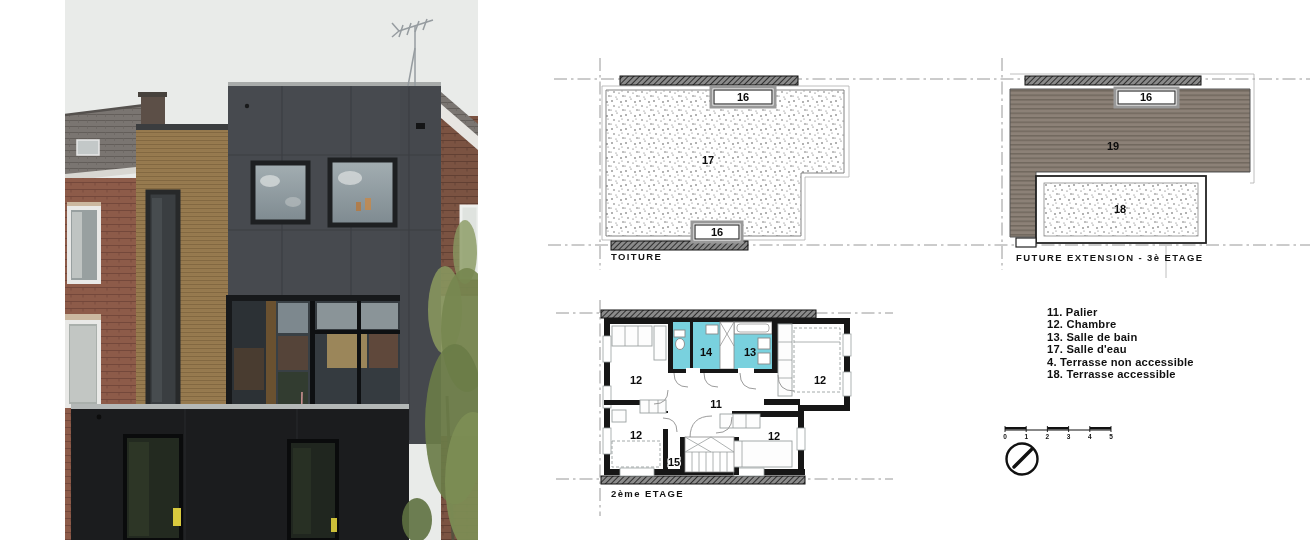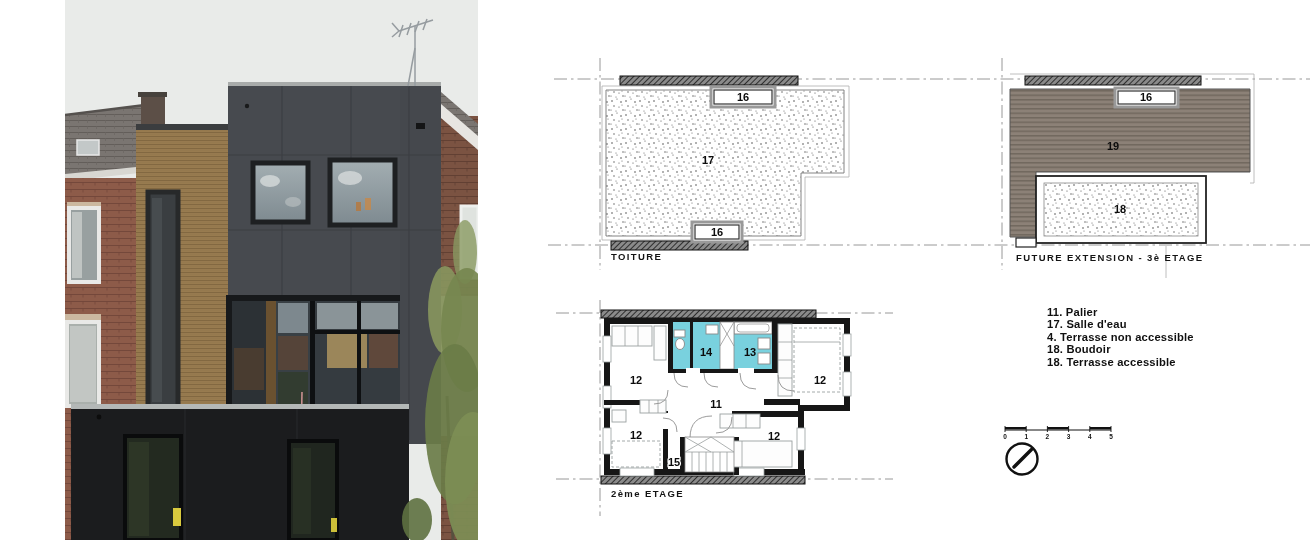--- a/index.html
+++ b/index.html
@@ -382,19 +382,20 @@
     </g>
 
     <g>
       <circle cx="1014" cy="459" r="15.5" fill="#fff" stroke="#111" stroke-width="2.4"></circle>
       <line x1="1006" y1="467" x2="1023.5" y2="449.5" stroke="#111" stroke-width="3.4" stroke-linecap="round"></line>
     </g>
   </svg>
 
   <div id="legend">
     <div>11. Palier</div>
+    <div>12. Chambre</div>
+    <div>13. Salle de bain</div>
     <div>17. Salle d'eau</div>
     <div>4. Terrasse non accessible</div>
-    <div>18. Boudoir</div>
     <div>18. Terrasse accessible</div>
   </div>
 
 </div>
 
 </body></html>

